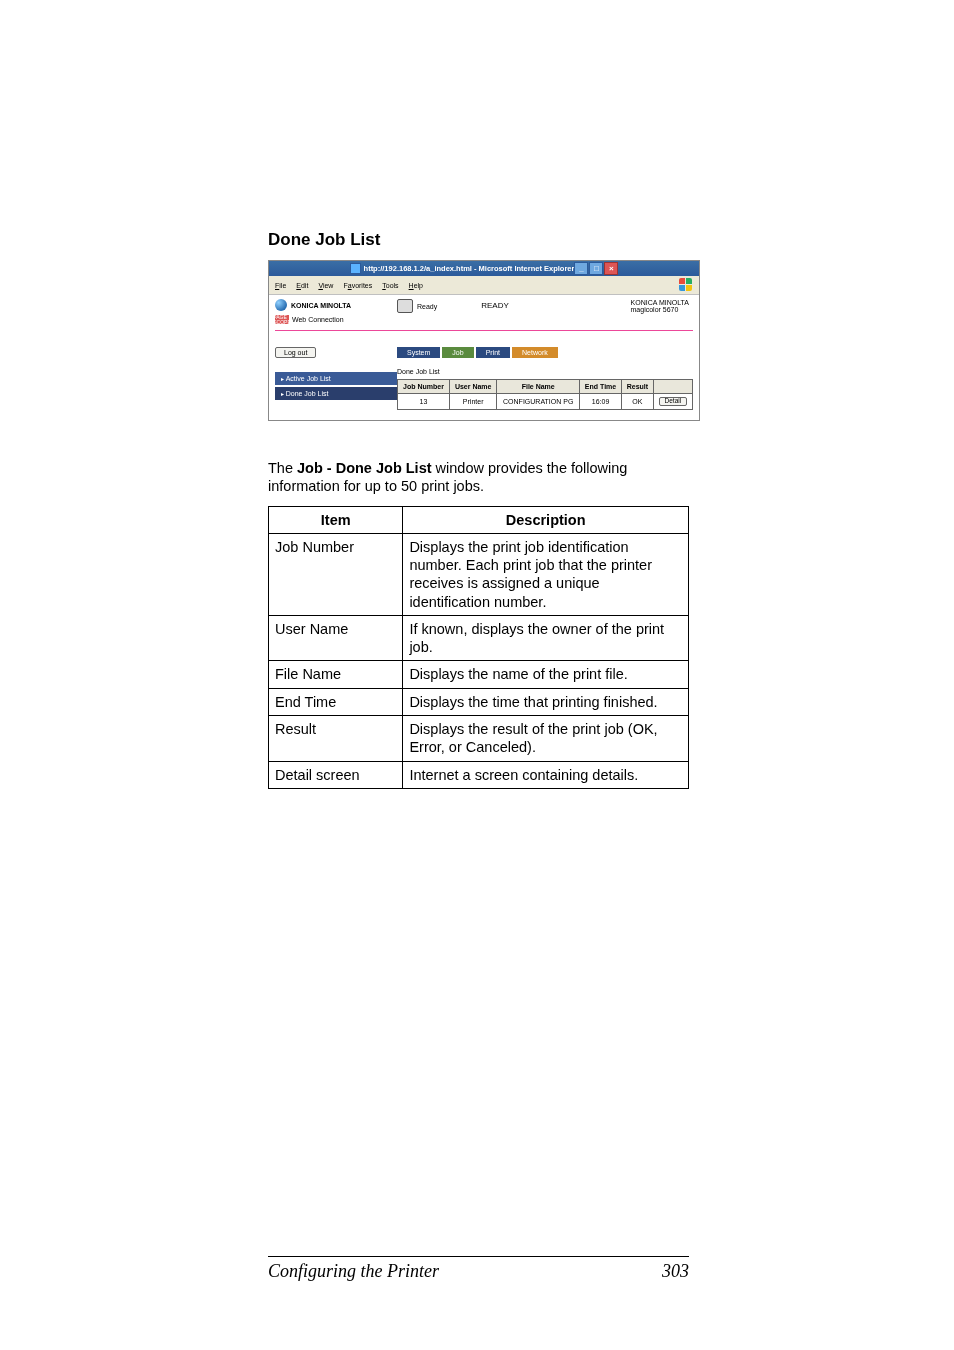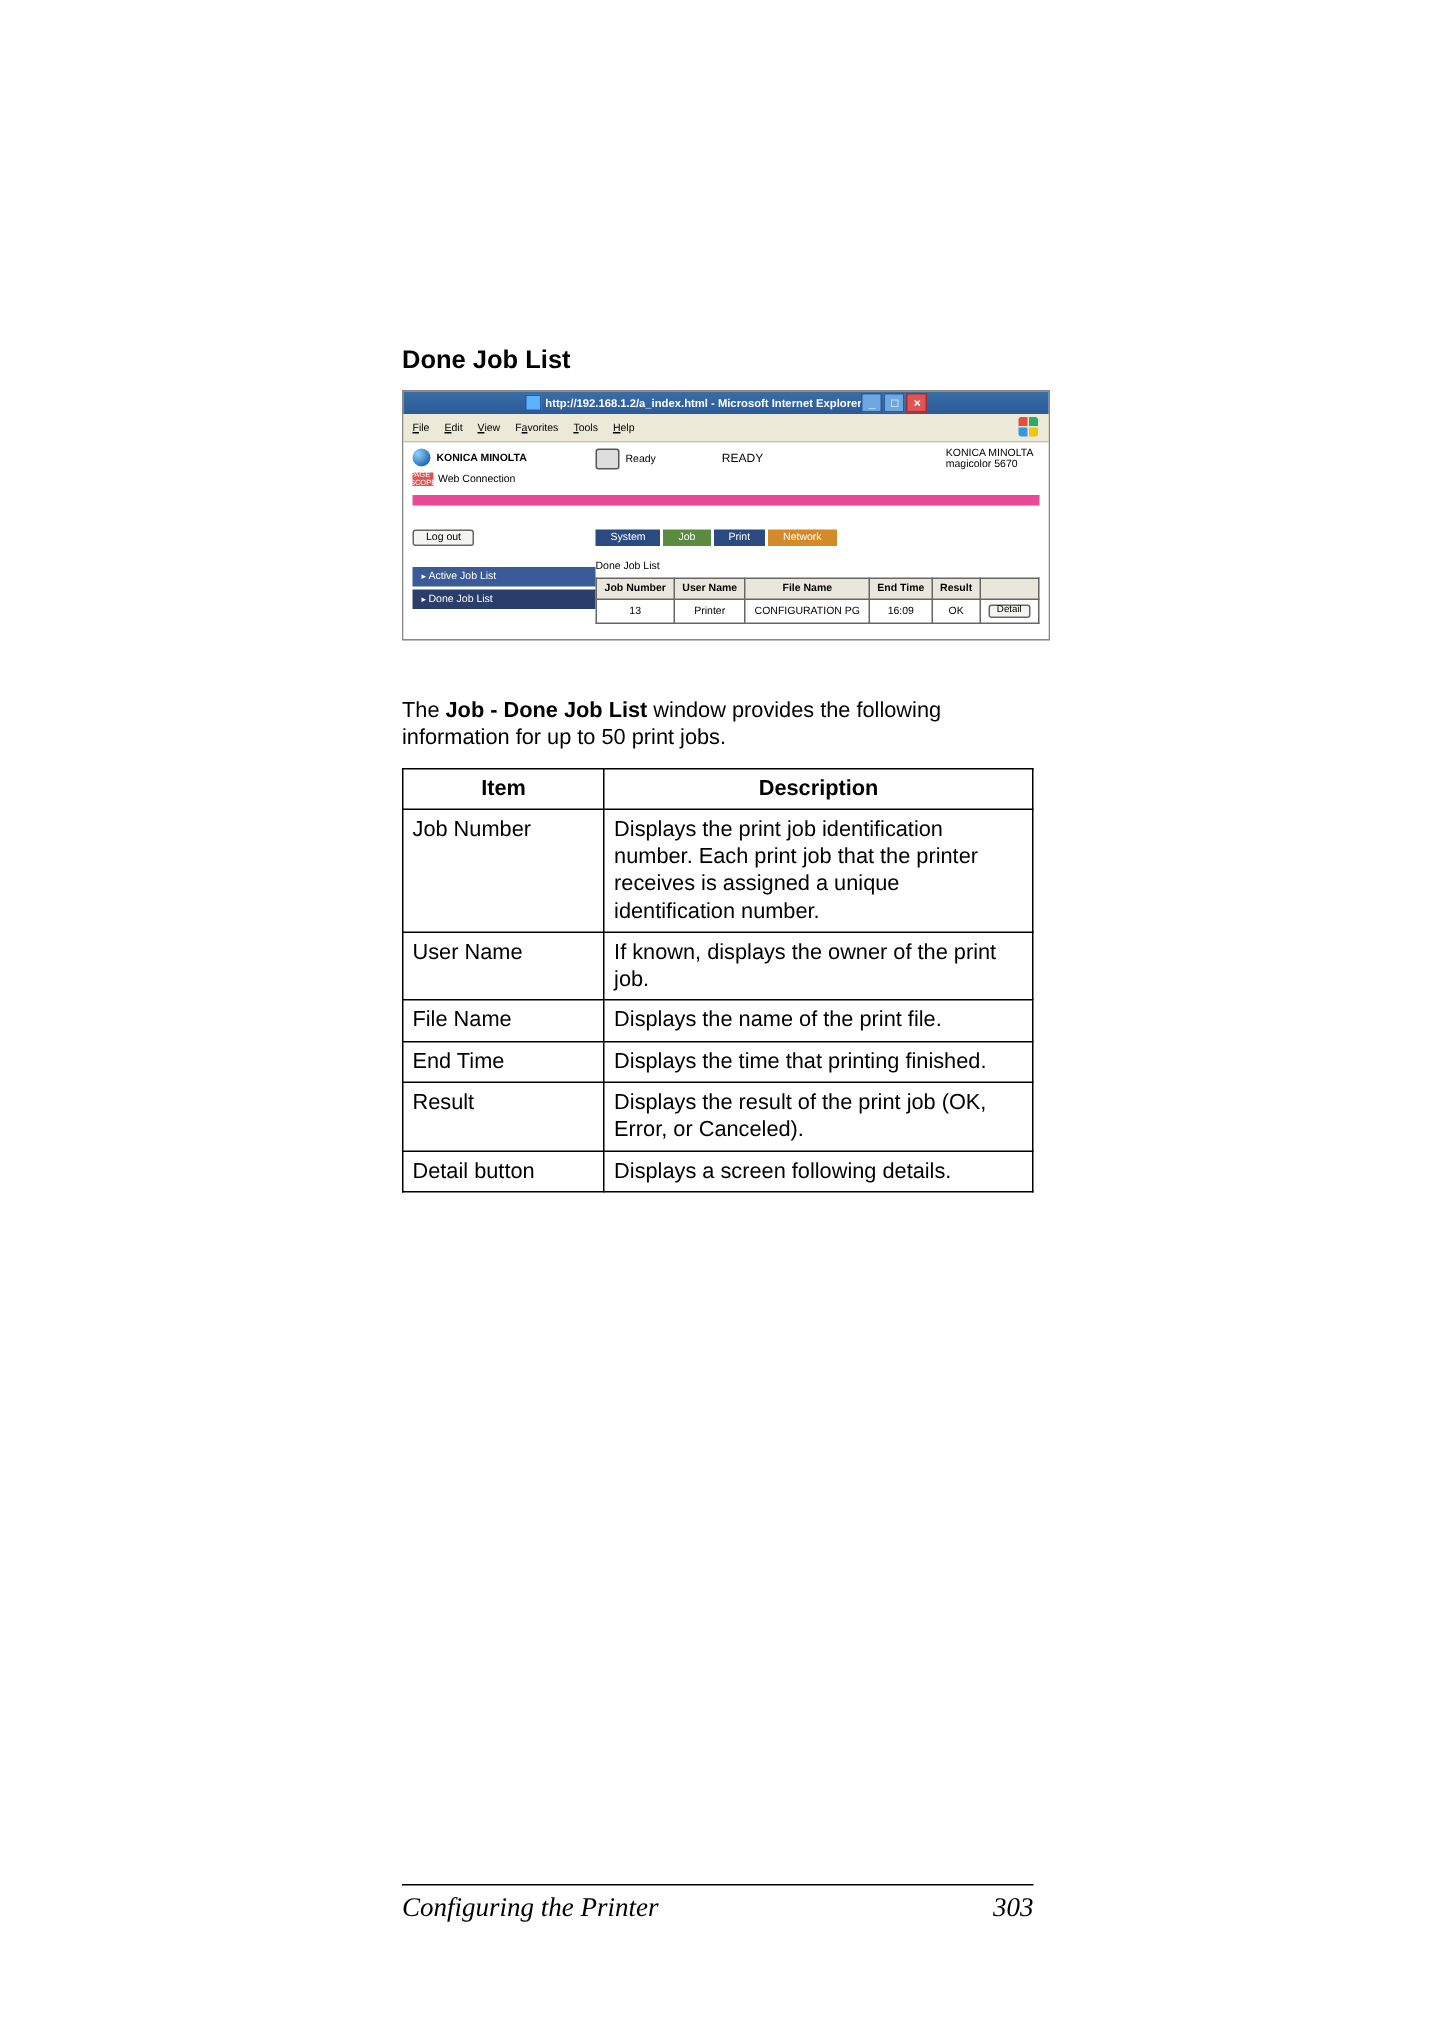--- a/index.html
+++ b/index.html
@@ -43,21 +43,21 @@
   .ie-menubar .mitem u{text-decoration:underline;}
   .win-logo{
     width:14px;height:14px;display:inline-block;position:relative;
   }
   .win-logo span{position:absolute;width:6px;height:6px;}
   .win-logo .r{background:#e74c3c;left:0;top:0;border-top-left-radius:2px}
   .win-logo .g{background:#27ae60;left:7px;top:0;border-top-right-radius:2px}
   .win-logo .b{background:#3498db;left:0;top:7px;border-bottom-left-radius:2px}
   .win-logo .y{background:#f1c40f;left:7px;top:7px;border-bottom-right-radius:2px}
   .ie-content{background:#fff;padding:4px 6px 10px 6px;}
-  .hdr-row{display:flex;border-bottom:7px solid #ec4899;padding-bottom:6px;}
+  .hdr-row{display:flex;border-bottom:1px solid #ec4899;padding-bottom:6px;}
   .hdr-left{width:122px;}
   .km-logo{display:flex;align-items:center;gap:4px;font-weight:bold;font-size:7px;}
   .km-globe{
     width:12px;height:12px;border-radius:50%;
     background:radial-gradient(circle at 30% 30%, #8fd0ff, #2a6fb3 70%);
     display:inline-block;
   }
   .webconn{display:flex;align-items:center;gap:3px;font-size:7px;margin-top:4px;}
   .webconn .ps{
     width:14px;height:9px;background:#d55;display:inline-block;font-size:5px;color:#fff;
@@ -245,22 +245,22 @@
         </tr>
         <tr>
           <td>End Time</td>
           <td>Displays the time that printing finished.</td>
         </tr>
         <tr>
           <td>Result</td>
           <td>Displays the result of the print job (OK, Error, or Canceled).</td>
         </tr>
         <tr>
-          <td>Detail button</td>
-          <td>Displays a screen following details.</td>
+          <td>Detail screen</td>
+          <td>Internet a screen containing details.</td>
         </tr>
       </tbody>
   </table>
 
   <div class="footer">
     <span>Configuring the Printer</span>
     <span class="pno">303</span>
   </div>
 
 </div>

